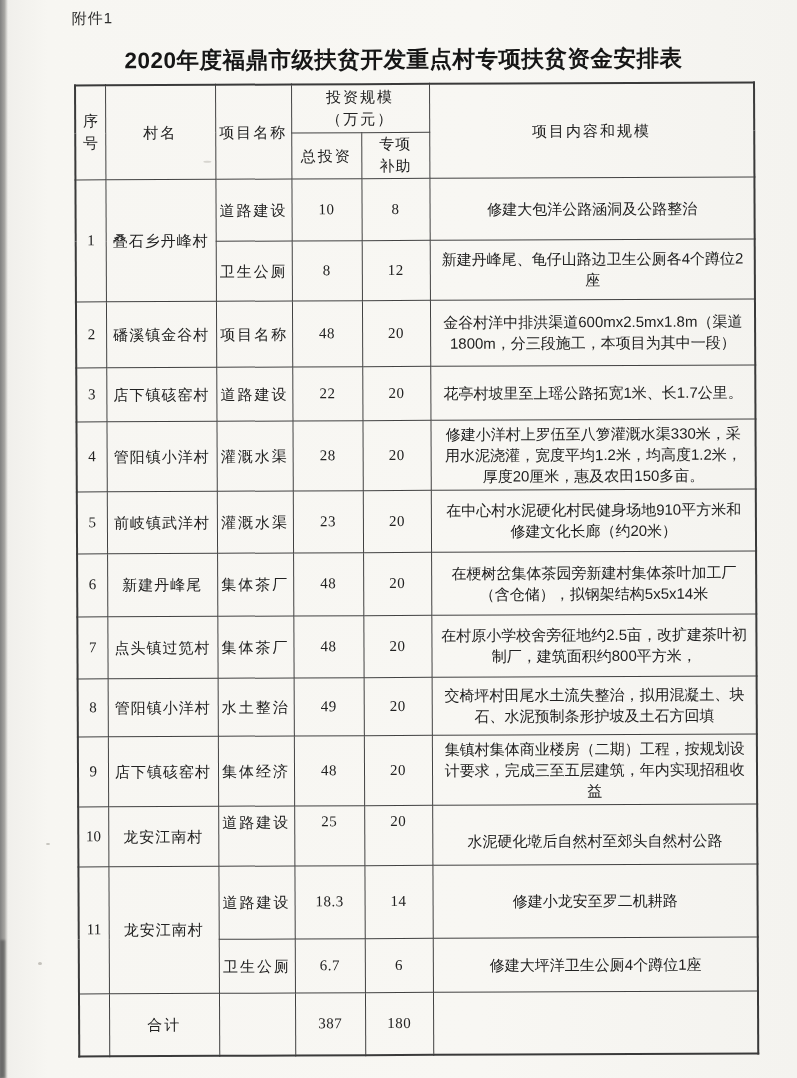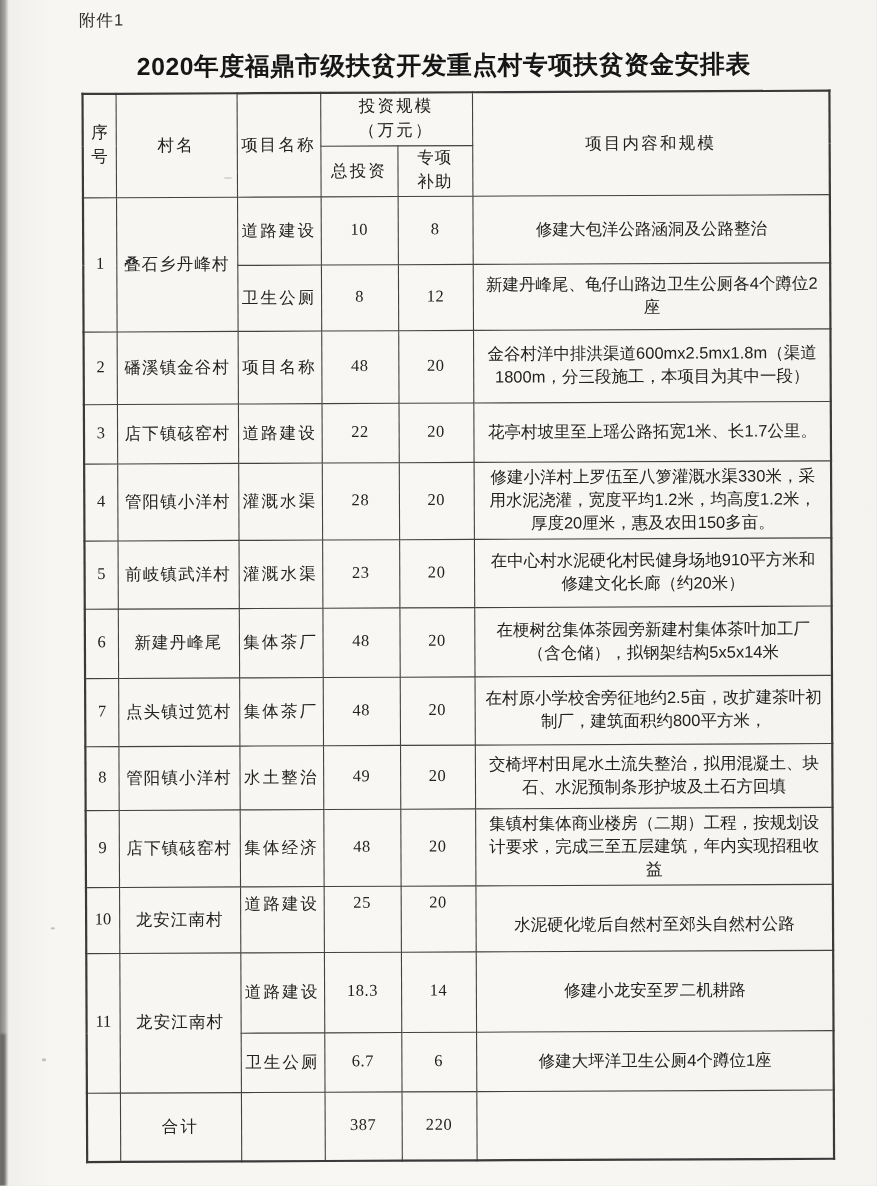--- a/index.html
+++ b/index.html
@@ -217,19 +217,19 @@
         <td class="num">6.7</td>
         <td class="num">6</td>
         <td class="content">修建大坪洋卫生公厕4个蹲位1座</td>
       </tr>
 
       <tr style="height:63px">
         <td></td>
         <td class="totlabel">合计</td>
         <td></td>
         <td class="num">387</td>
-        <td class="num">220</td>
+        <td class="num">180</td>
         <td></td>
       </tr>
     </tbody>
       </table>
   </div>
 </div>
 
 </body></html>

